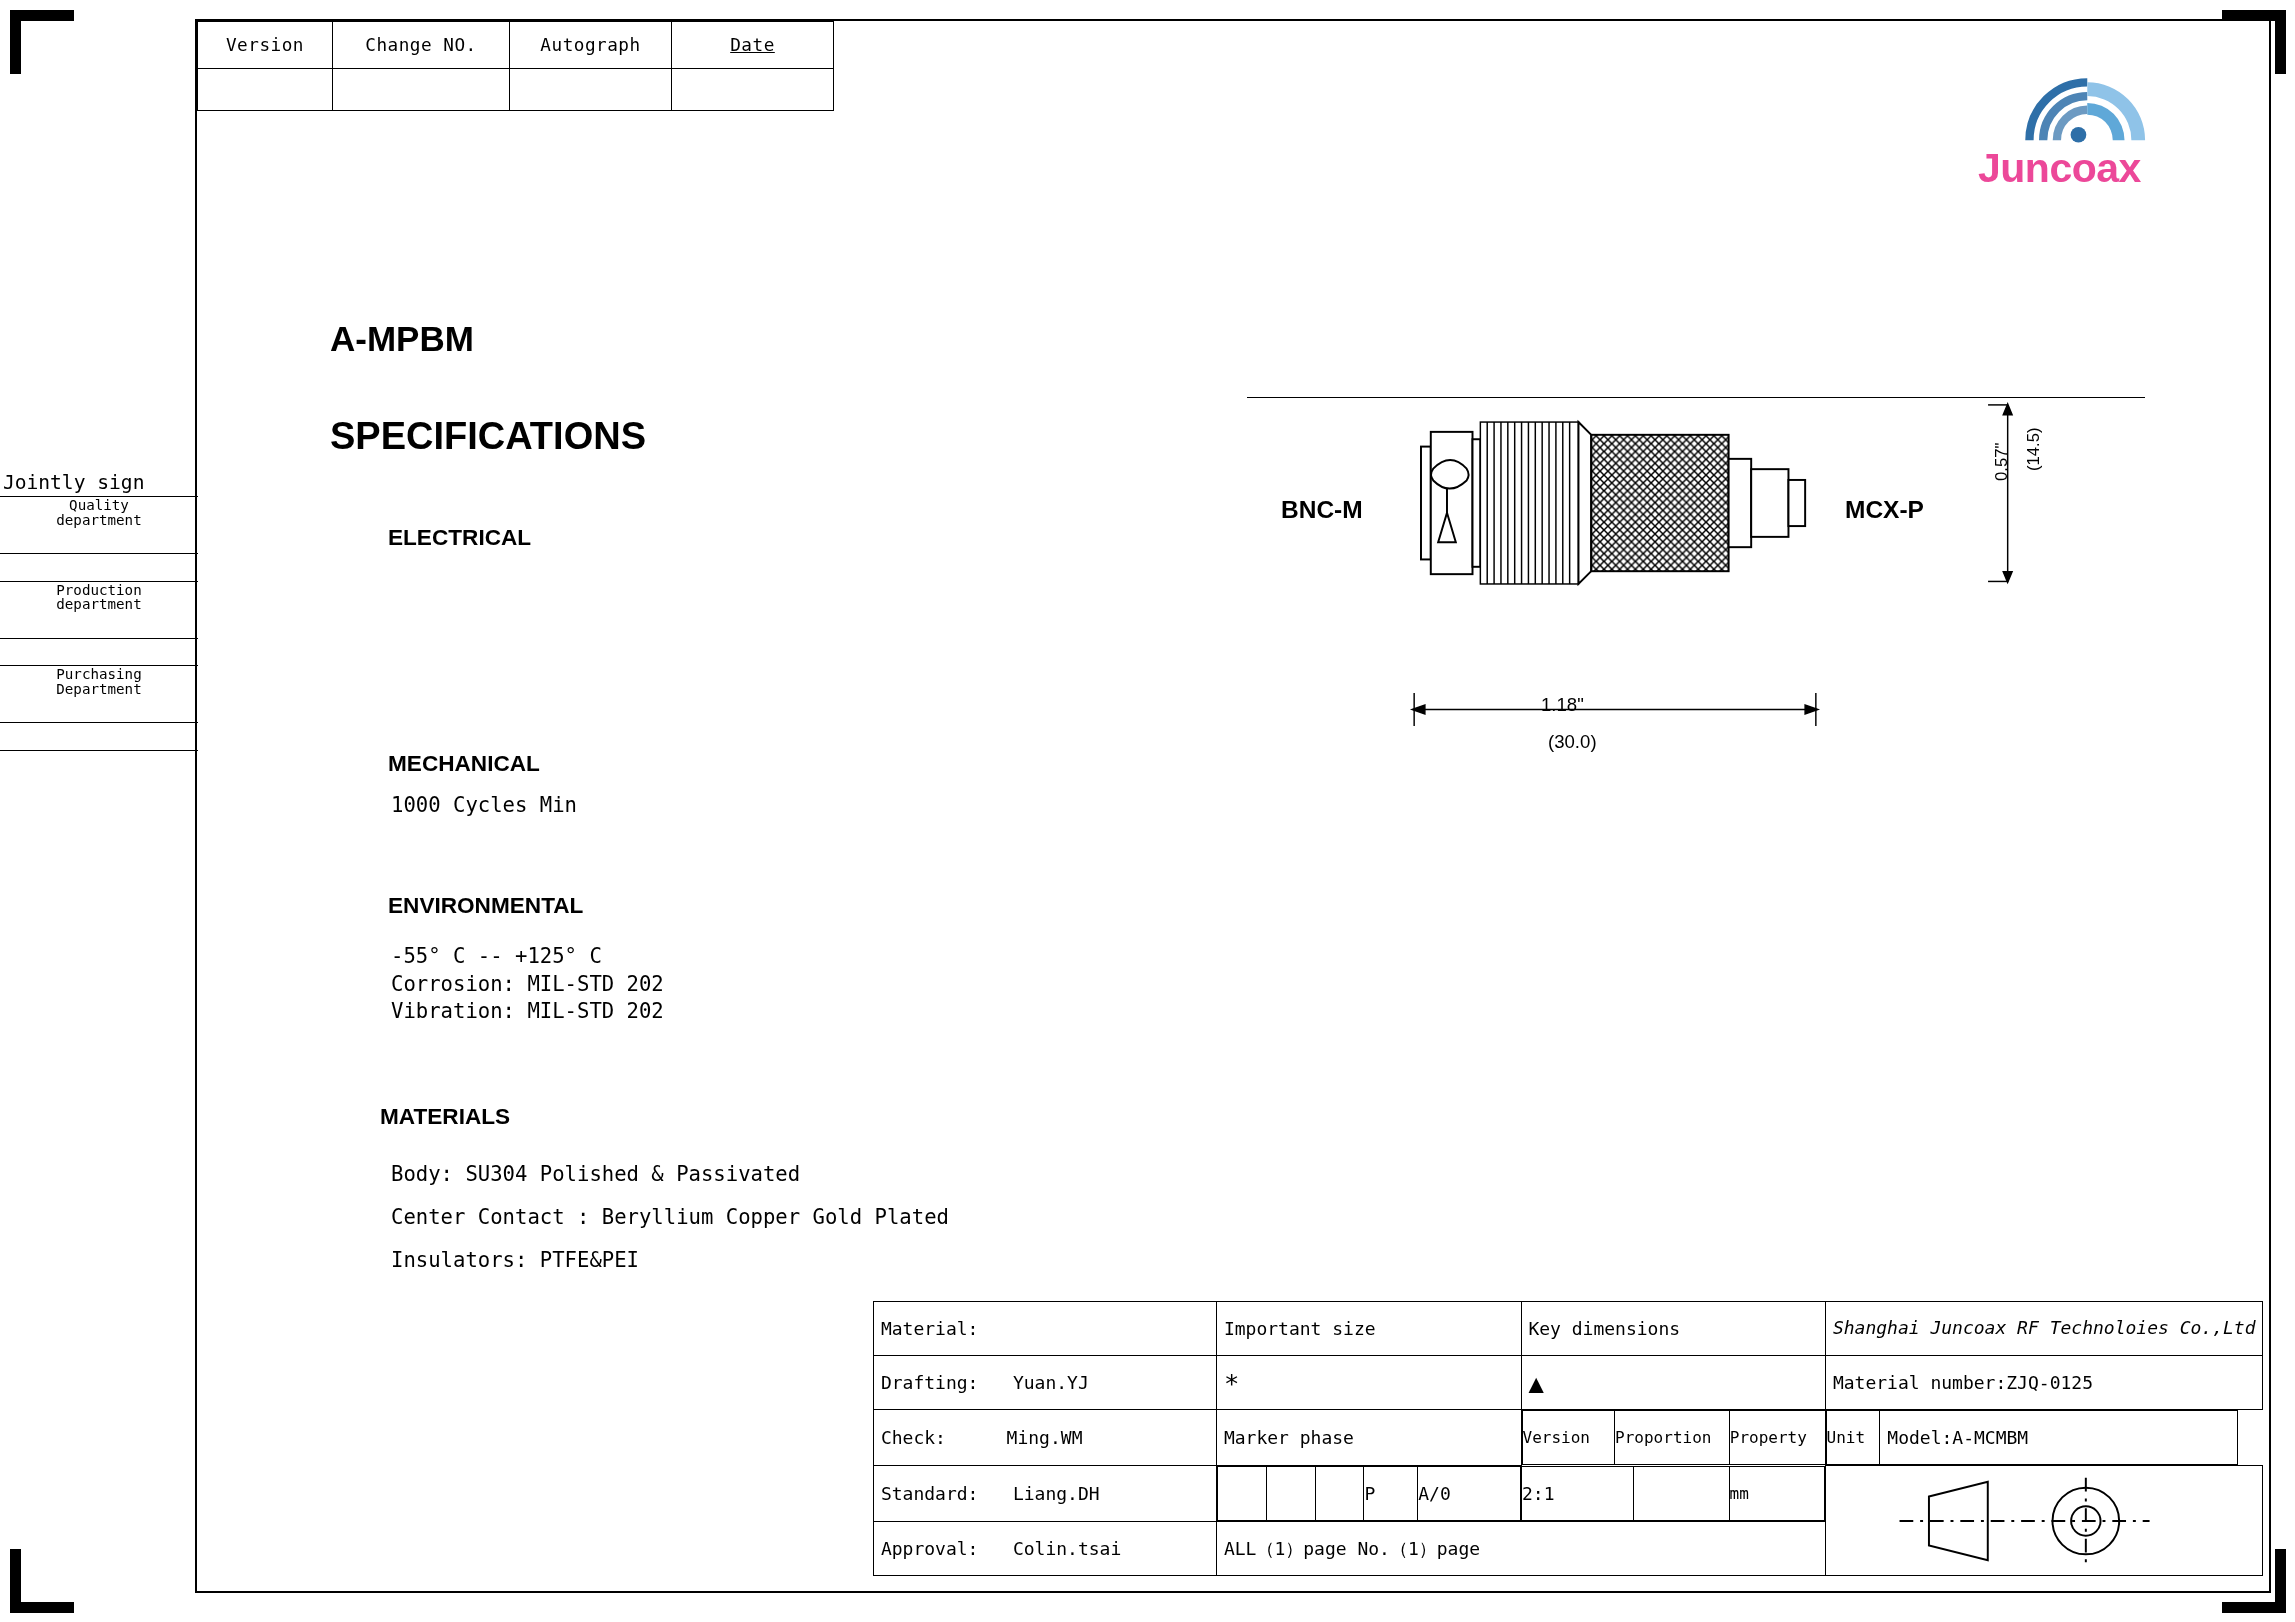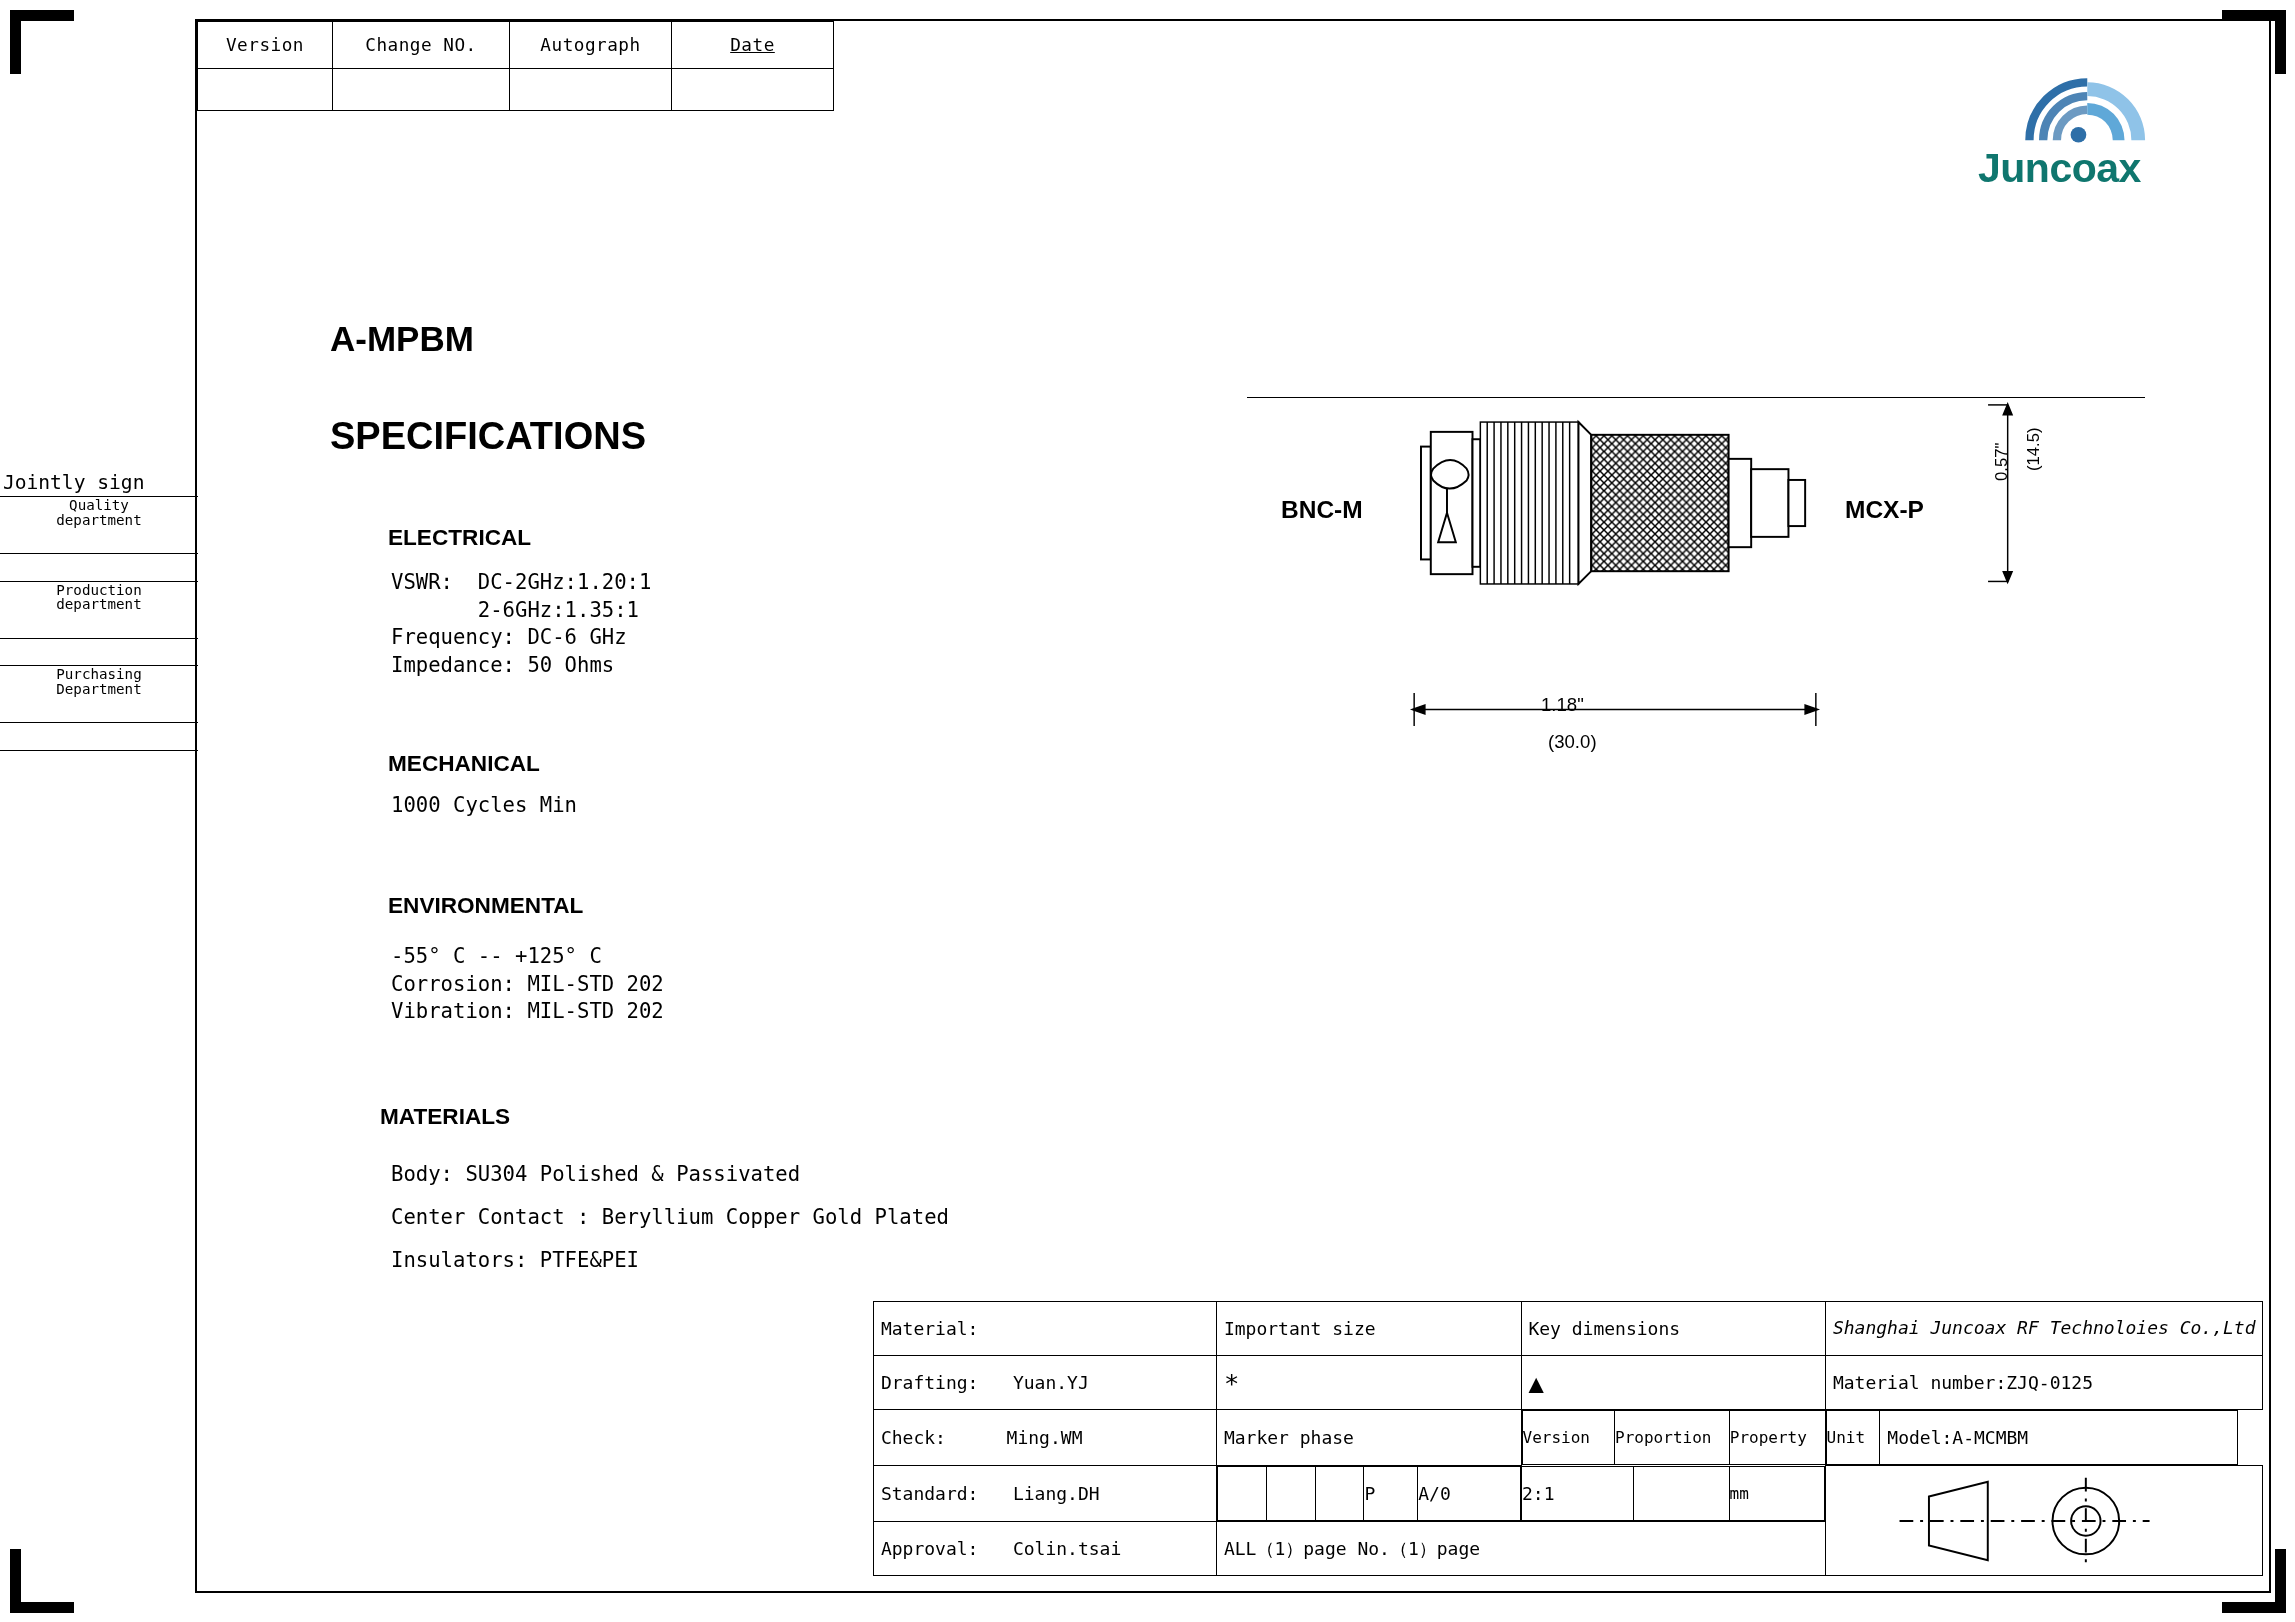--- a/index.html
+++ b/index.html
@@ -119,21 +119,21 @@
     left: 1978px; top: 49px;
     width: 245px; height: 147px;
   }
   .logo-text {
     position: absolute;
     left: 0; top: 96px;
     width: 245px;
     font-family: "Liberation Sans", sans-serif;
     font-weight: bold;
     font-size: 41px;
-    color: #0f766e;
+    color: #ec4899;
     letter-spacing: -0.5px;
   }
 
   
   .drawing {
     position: absolute;
     left: 1227px; top: 373px;
     width: 962px; height: 471px;
   }
   .dline {
@@ -252,24 +252,20 @@
         <path d="M223 110 A76 76 0 0 1 299 186 L275 186 A52 52 0 0 0 223 134 Z" fill="#5fa8d8"></path>
       </g>
     </svg>
     <div class="logo-text">Juncoax</div>
   </div>
 
   <div class="h-title" id="title-part">A-MPBM</div>
   <div class="h-title" id="title-spec">SPECIFICATIONS</div>
 
   <div class="sec-head" style="left:388px; top:525px;">ELECTRICAL</div>
-  <div class="mono-block" style="left:391px; top:569px;">VSWR:  DC-2GHz:1.20:1
-       2-6GHz:1.35:1
-Frequency: DC-6 GHz
-Impedance: 50 Ohms</div>
 
   <div class="sec-head" style="left:388px; top:751px;">MECHANICAL</div>
   <div class="mono-block" style="left:391px; top:792px;">1000 Cycles Min</div>
 
   <div class="sec-head" style="left:388px; top:893px;">ENVIRONMENTAL</div>
   <div class="mono-block" style="left:391px; top:935px;margin-top:8px;">-55° C -- +125° C
 Corrosion: MIL-STD 202
 Vibration: MIL-STD 202</div>
 
   <div class="sec-head" style="left:380px; top:1104px;">MATERIALS</div>

